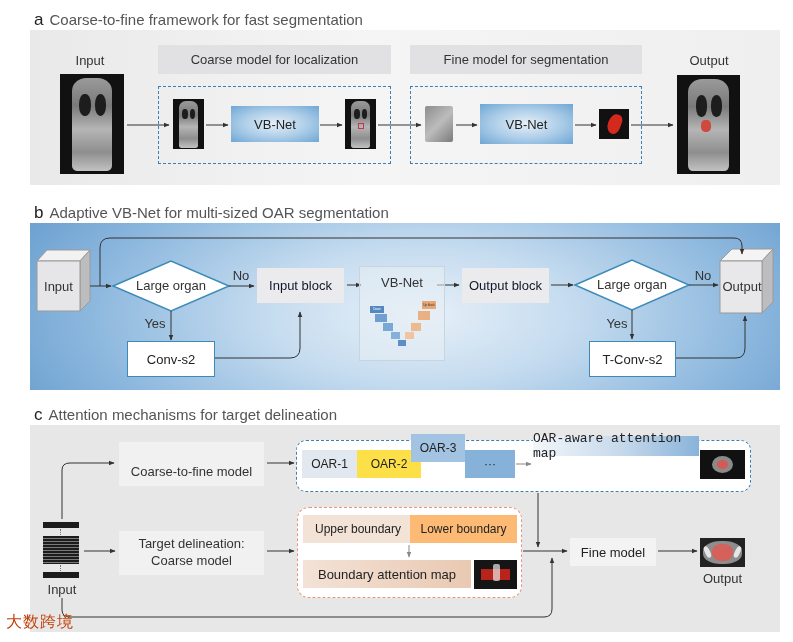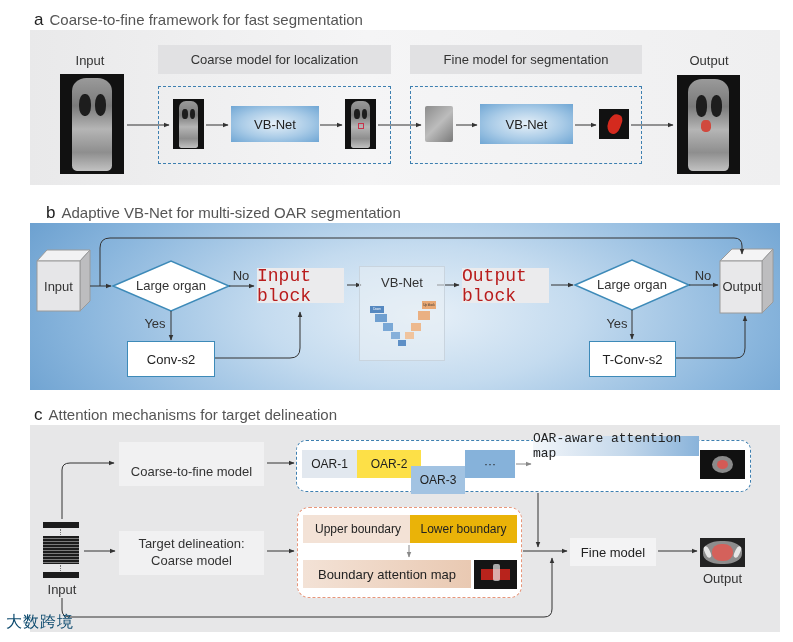--- a/index.html
+++ b/index.html
@@ -22,30 +22,30 @@
     background: radial-gradient(ellipse at center, #e6f0f8 0%, #a9cbe7 55%, #6fa6d4 100%); }
   .ct { position: absolute; background: #111; overflow: hidden; }
   .ct .body { position: absolute; left: 18%; right: 18%; top: 4%; bottom: 3%;
     background: linear-gradient(180deg, #9a9a9a 0%, #7a7a7a 30%, #b5b5b5 55%, #8e8e8e 80%, #c2c2c2 100%);
     border-radius: 35% 35% 12% 12% / 14% 14% 6% 6%; }
   .ct .lung { position: absolute; background: #1d1d1d; border-radius: 45%; }
 
   
   #panel-b-bg { left: 30px; top: 223px; width: 750px; height: 167px;
     background: radial-gradient(ellipse 60% 120% at 52% 55%, #e7f0f8 0%, #c4dbef 35%, #8ab6dd 75%, #6a9fcf 100%); }
-  .lightbox { position: absolute; background: #ebebed; font-size: 18px; color: #b91c1c;
-    display: flex; align-items: center; justify-content: center; font-family: Liberation Mono, monospace; }
+  .lightbox { position: absolute; background: #ebebed; font-size: 13px; color: #0f172a;
+    display: flex; align-items: center; justify-content: center; }
   .whitebox { position: absolute; background: #ffffff; border: 1.5px solid #3d8ab8; font-size: 13px;
     color: #222; display: flex; align-items: center; justify-content: center; }
 
   
   #panel-c-bg { left: 30px; top: 425px; width: 750px; height: 207px; background: #e7e7e8; }
   .oarcell { position: absolute; font-size: 12px; color: #222; display: flex; align-items: center; justify-content: center; }
   .peach { position: absolute; font-size: 12px; color: #222; display: flex; align-items: center; justify-content: center; }
-  .watermark { position: absolute; left: 6px; top: 612px; font-size: 16px; color: #0c4a6e;
+  .watermark { position: absolute; left: 6px; top: 612px; font-size: 16px; color: #c2410c;
     letter-spacing: 1px; white-space: nowrap; font-family: "DejaVu Sans", sans-serif; }
 </style>
 </head>
 <body>
 
 <div class="panel-title" style="left:34px; top:10px;">
   <span class="letter">a</span><span>Coarse-to-fine framework for fast segmentation</span>
 </div>
 <div id="panel-a-bg" class="abs"></div>
 
@@ -100,21 +100,21 @@
   </defs>
   <line x1="127" y1="125" x2="169" y2="125" stroke="#333" stroke-width="1" marker-end="url(#ah)"></line>
   <line x1="206" y1="125" x2="228" y2="125" stroke="#333" stroke-width="1" marker-end="url(#ah)"></line>
   <line x1="320" y1="125" x2="342" y2="125" stroke="#333" stroke-width="1" marker-end="url(#ah)"></line>
   <line x1="378" y1="125" x2="421" y2="125" stroke="#333" stroke-width="1" marker-end="url(#ah)"></line>
   <line x1="456" y1="125" x2="477" y2="125" stroke="#333" stroke-width="1" marker-end="url(#ah)"></line>
   <line x1="575" y1="125" x2="596" y2="125" stroke="#333" stroke-width="1" marker-end="url(#ah)"></line>
   <line x1="631" y1="125" x2="673" y2="125" stroke="#333" stroke-width="1" marker-end="url(#ah)"></line>
 </svg>
 
-<div class="panel-title" style="left:34px; top:203px;margin-left:12px;">
+<div class="panel-title" style="left:34px; top:203px;">
   <span class="letter">b</span><span>Adaptive VB-Net for multi-sized OAR segmentation</span>
 </div>
 <div id="panel-b-bg" class="abs"></div>
 
 <svg width="793" height="642">
 
   <g>
     <polygon points="37,261 47,250 90,250 80,261" fill="#f2f2f3" stroke="#9a9a9a" stroke-width="1"></polygon>
     <polygon points="80,261 90,250 90,301 80,311" fill="#bdbdbf" stroke="#9a9a9a" stroke-width="1"></polygon>
     <rect x="37" y="261" width="43" height="50" fill="#e6e6e8" stroke="#9a9a9a" stroke-width="1"></rect>
@@ -179,31 +179,31 @@
   <div class="txt" style="left:0; top:22px; width:145px;">Coarse-to-fine model</div>
 </div>
 <div class="abs" style="left:119px; top:531px; width:145px; height:44px; background:#f1f1f2;">
   <div class="txt" style="left:0; top:22px; width:145px;">Coarse model</div>
   <div class="txt" style="left:0; top:5px; width:145px;">Target delineation:</div>
 </div>
 
 <div class="abs" style="left:296px; top:440px; width:455px; height:52px; border:1.5px dashed #3d7fb0; border-radius:10px; background:#ffffff;"></div>
 <div class="oarcell" style="left:302px; top:450px; width:55px; height:28px; background:#e2e8ef;">OAR-1</div>
 <div class="oarcell" style="left:357px; top:450px; width:64px; height:28px; background:#fde047;">OAR-2</div>
-<div class="oarcell" style="left:411px; top:466px; width:54px; height:28px; background:#a2c3e2;">OAR-3</div>
+<div class="oarcell" style="left:411px; top:434px; width:54px; height:28px; background:#a2c3e2;">OAR-3</div>
 <div class="oarcell" style="left:465px; top:450px; width:50px; height:28px; background:#86b2da;">···</div>
 <div class="oarcell" style="left:533px; top:436px; width:166px; height:20px; background:linear-gradient(90deg,#f3f6fa 0%,#c4d8eb 55%,#89b3da 100%); font-size:13px;font-family:Liberation Mono, monospace;">OAR-aware attention map</div>
 <div class="abs" style="left:700px; top:450px; width:45px; height:29px; background:#111;">
   <div class="abs" style="left:12px; top:6px; width:21px; height:17px; background:#8a8a8a; border-radius:50%;"></div>
   <div class="abs" style="left:17px; top:10px; width:11px; height:9px; background:#d45a55; border-radius:50%;"></div>
 </div>
 
 <div class="abs" style="left:297px; top:507px; width:225px; height:91px; border:1.5px dashed #e8967a; border-radius:12px; background:#ffffff;"></div>
 <div class="peach" style="left:303px; top:515px; width:110px; height:28px; background:#f3e2d6;">Upper boundary</div>
-<div class="peach" style="left:410px; top:515px; width:107px; height:28px; background:#eab308;">Lower boundary</div>
+<div class="peach" style="left:410px; top:515px; width:107px; height:28px; background:#fdba74;">Lower boundary</div>
 <div class="peach" style="left:303px; top:560px; width:168px; height:28px; background:linear-gradient(90deg,#f3e2d6,#e9c9b2); font-size:13px;">Boundary attention map</div>
 <div class="abs" style="left:474px; top:560px; width:43px; height:29px; background:#151515;">
   <div class="abs" style="left:7px; top:9px; width:29px; height:11px; background:#b8231c;"></div>
   <div class="abs" style="left:19px; top:4px; width:7px; height:17px; background:#e8e8e8; opacity:0.7; border-radius:2px;"></div>
 </div>
 
 <div class="abs" style="left:570px; top:538px; width:86px; height:28px; background:#f3f3f4; font-size:13px; color:#222; display:flex; align-items:center; justify-content:center;">Fine model</div>
 
 <div class="abs" style="left:700px; top:538px; width:45px; height:29px; background:#222;">
   <div class="abs" style="left:3px; top:3px; width:39px; height:23px; background:#8d8d8d; border-radius:45%;"></div>

